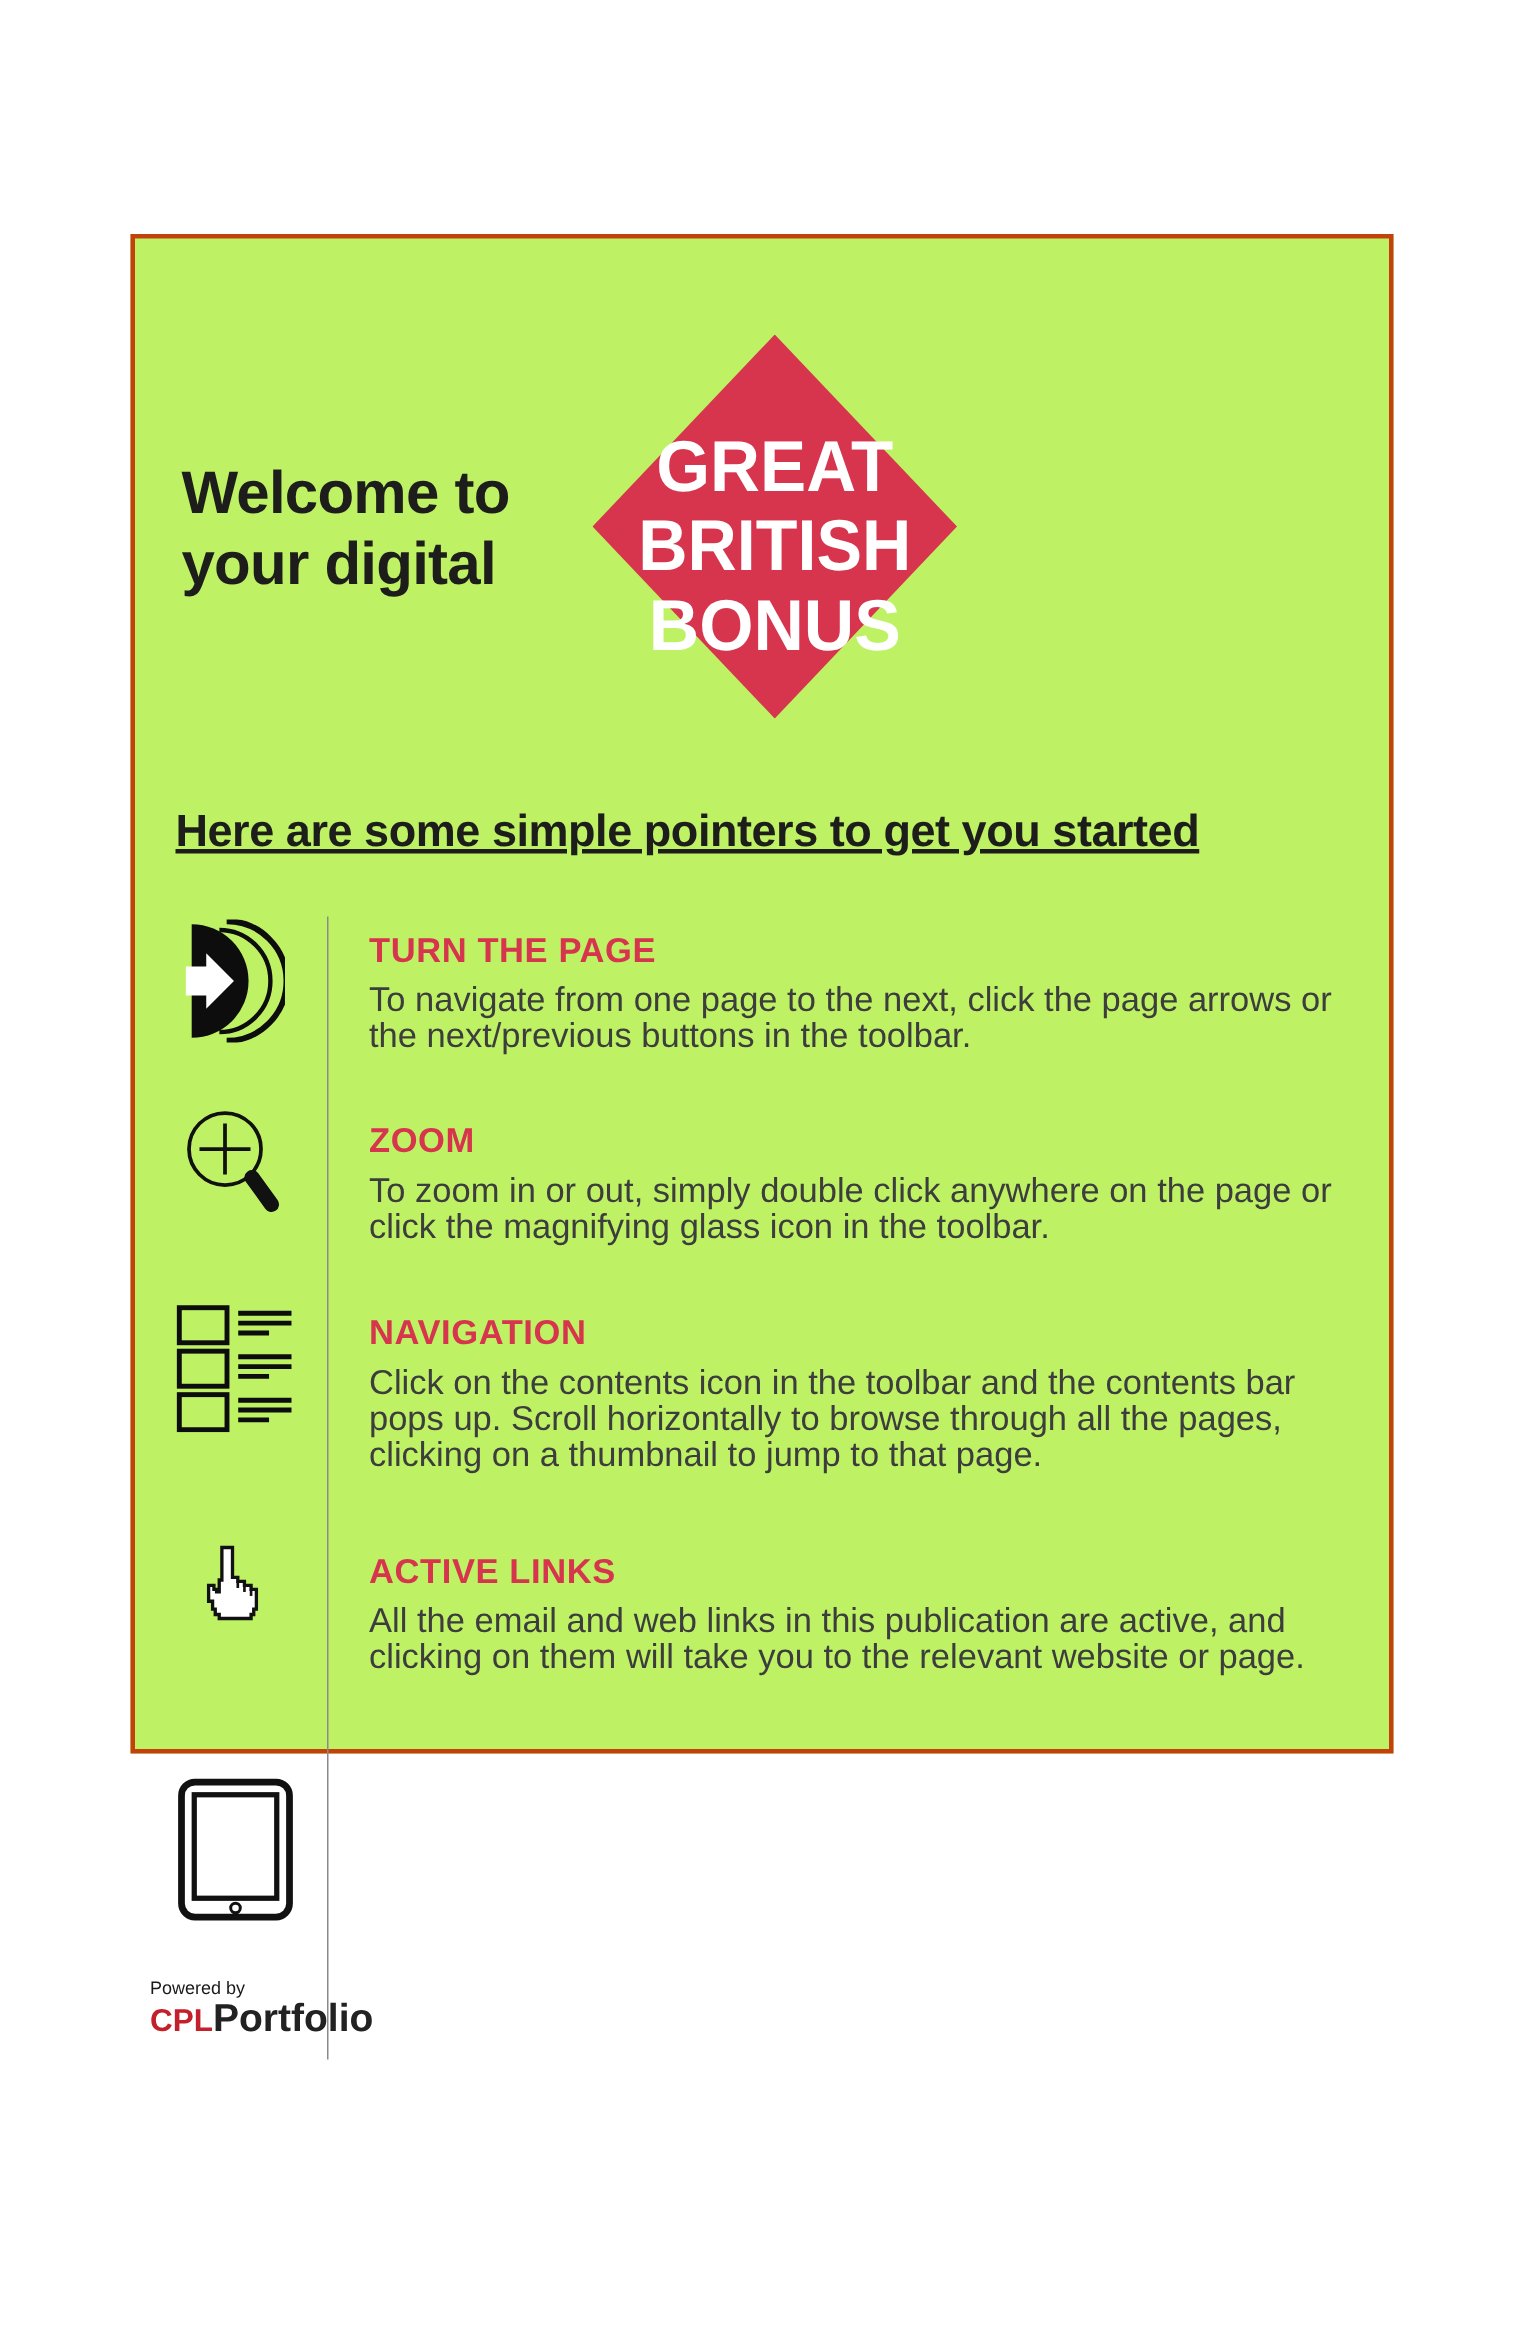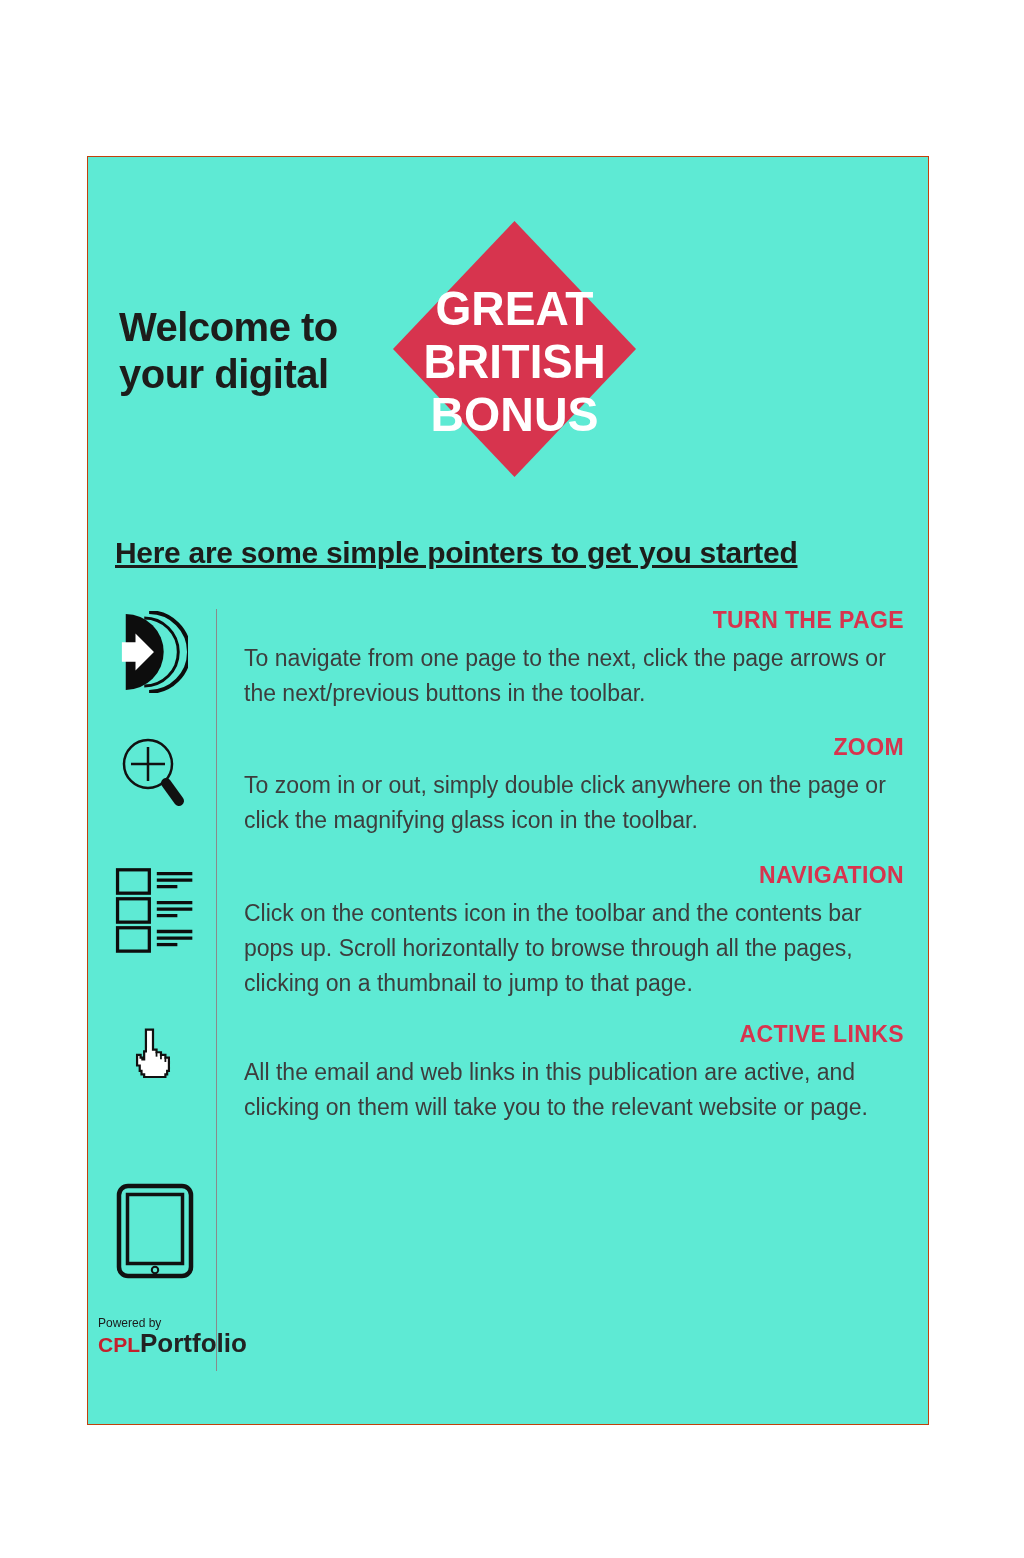--- a/index.html
+++ b/index.html
@@ -5,23 +5,23 @@
   html, body { margin: 0; padding: 0; }
   body {
     width: 1024px; height: 1558px;
     background: #ffffff;
     font-family: "Liberation Sans", sans-serif;
     position: relative;
   }
   .page {
     position: absolute;
     left: 87px; top: 156px;
-    width: 842px; height: 1269px;
-    background: #5eead4;
-    border: 1px solid #c2410c;
+    width: 842px; height: 1013px;
+    background: #bef264;
+    border: 3px solid #c2410c;
     box-sizing: border-box;
   }
   .welcome {
     position: absolute;
     left: 31px; top: 147px;
     font-size: 40px; font-weight: 700;
     line-height: 47px;
     color: #1d1d1b;
     letter-spacing: -0.5px;
   }
@@ -65,30 +65,29 @@
     position: absolute;
     left: 156px;
     width: 660px;
   }
   .s1 { top: 450px; }
   .s2 { top: 577px; }
   .s3 { top: 705px; }
   .s4 { top: 864px; }
   .s5 { top: 1022px; }
   .section h3 {
-    margin: 0 0 7px 0;
+    margin: 11px 0 7px 0;
     font-size: 23px; font-weight: 700;
     letter-spacing: 0.4px;
     color: #d7344e;
-    text-align: right;
   }
   .section p {
     margin: 0;
     font-size: 23px;
-    line-height: 35px;
+    line-height: 24px;
     color: #3d3d3d;
   }
   .footer {
     position: absolute;
     left: 10px; top: 1156px;
     color: #1a1a1a;
     line-height: 20px;
   }
   .footer .powered {
     font-size: 12px;

